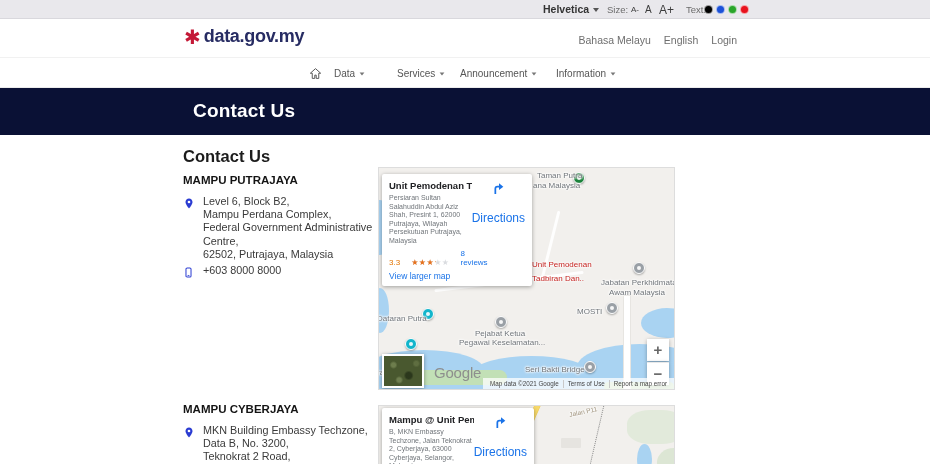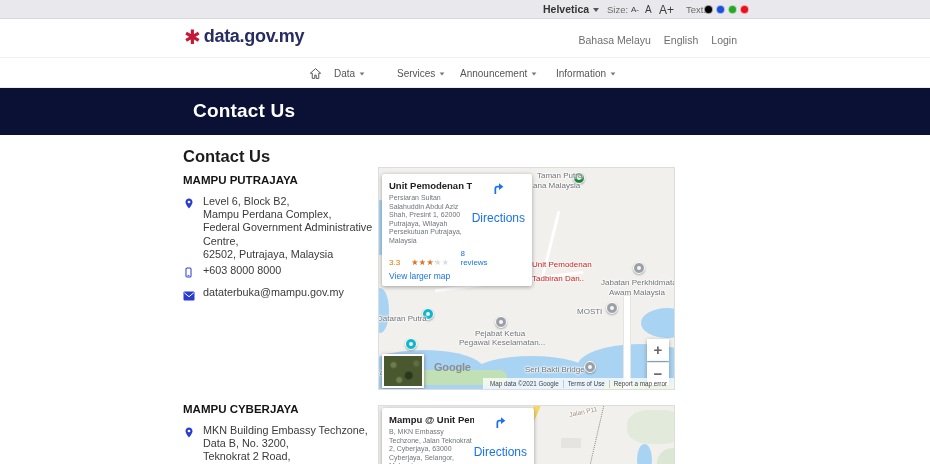--- a/index.html
+++ b/index.html
@@ -71,21 +71,21 @@
   .card-address{font-size:7px;line-height:8.6px;color:#70757a;margin-top:3px}
   .card-rating{display:flex;align-items:flex-end;gap:11px;margin-top:3px;font-size:8px}
   .rating-num{color:#e37400}
   .stars{position:relative;display:inline-block;font-size:8px;line-height:1;color:#dadce0;letter-spacing:.5px}
   .stars-fill{position:absolute;left:0;top:0;overflow:hidden;white-space:nowrap;color:#e7711b;letter-spacing:.5px}
   .reviews-link{color:#1a73e8;cursor:pointer}
   .view-larger{font-size:8.5px;color:#1a73e8;margin-top:4px;cursor:pointer}
   .dir-label{font-size:12px;color:#1a73e8;margin-top:11px}
 
   .zoom-ctl{left:268px;width:22px;height:22px;background:#fff;box-shadow:0 1px 4px rgba(0,0,0,.3);color:#666;font-size:15px;font-weight:700;text-align:center;line-height:22px;cursor:pointer;user-select:none}
-  .google-logo{left:55px;bottom:16px;font-size:11px;font-weight:700;color:#8b8b8b;letter-spacing:-.2px;opacity:.95;cursor:pointer}
+  .google-logo{left:55px;bottom:8px;font-size:15px;font-weight:400;color:#8b8b8b;letter-spacing:-.2px;opacity:.95;cursor:pointer}
   .attr-bar{right:0;bottom:0;height:11px;background:rgba(255,255,255,.75);display:flex;align-items:center;gap:0;font-size:6.3px;color:#454545;padding:0 3px}
   .attr-seg{padding:0 4px;white-space:nowrap}
   .attr-link{cursor:pointer}
   .attr-sep{width:1px;height:8px;background:#c9c9c9}
   .sat-thumb{left:3px;top:186px;width:42px;height:34px;border:2px solid #fff;box-shadow:0 1px 4px rgba(0,0,0,.4);box-sizing:border-box;cursor:pointer;
     background-color:#49582f;
     background-image:radial-gradient(circle at 25% 30%,rgba(113,129,80,.9) 2px,transparent 4px),
                      radial-gradient(circle at 65% 65%,rgba(40,52,26,.9) 3px,transparent 5px),
                      radial-gradient(circle at 85% 25%,rgba(97,112,66,.9) 2px,transparent 4px),
                      radial-gradient(circle at 40% 80%,rgba(120,136,88,.8) 2px,transparent 4px)}
@@ -155,29 +155,20 @@
   </div>
   <div class="info-row">
     <span class="info-icon">
       <svg width="11" height="13" viewBox="0 0 24 24">
           <rect x="6.5" y="2" width="11" height="20" rx="2.5" fill="none" stroke="#2b3cd2" stroke-width="2.2"></rect>
           <line x1="10" y1="18.5" x2="14" y2="18.5" stroke="#2b3cd2" stroke-width="1.8"></line>
         </svg>
     </span>
     <div class="info-lines">+603 8000 8000</div>
   </div>
-  <div class="info-row">
-    <span class="info-icon">
-      <svg width="12" height="10" viewBox="0 0 24 20">
-          <rect x="1" y="1" width="22" height="18" rx="2" fill="#2b3cd2"></rect>
-          <path d="M2.5 3.5 12 11.5 21.5 3.5" fill="none" stroke="#fff" stroke-width="2"></path>
-        </svg>
-    </span>
-    <div class="info-lines"><a class="email">dataterbuka@mampu.gov.my</a></div>
-  </div>
 </div>
 
 <div class="abs map map1">
 
   <div class="abs water" style="left:-12px;top:32px;width:26px;height:55px"></div>
   <div class="abs water" style="left:-8px;top:120px;width:18px;height:45px"></div>
   <div class="abs water" style="left:262px;top:140px;width:52px;height:30px"></div>
   <div class="abs water" style="left:-15px;top:182px;width:120px;height:40px"></div>
   <div class="abs water" style="left:95px;top:188px;width:115px;height:32px"></div>
   <div class="abs water" style="left:198px;top:176px;width:125px;height:46px"></div>

